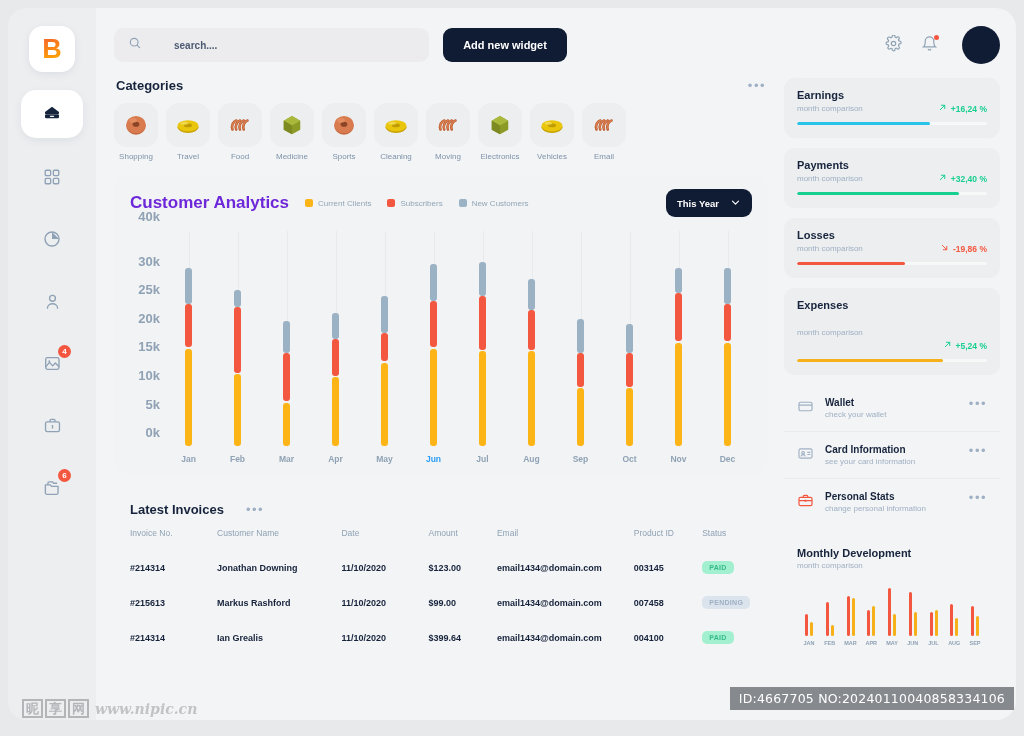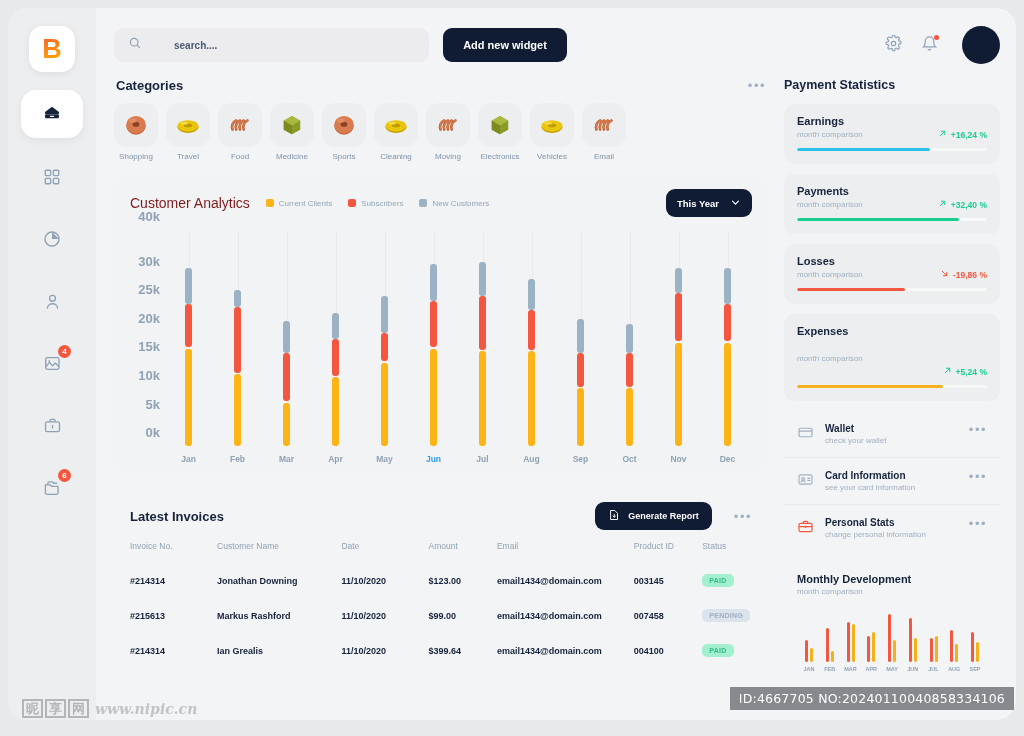--- a/index.html
+++ b/index.html
@@ -165,21 +165,21 @@
     display: flex; align-items: center; justify-content: center;
   }
   .cat-label { font-size: 8px; color: #7e93aa; white-space: nowrap; }
   .chart-card {
     background: #f2f3f4;
     border-radius: 14px;
     padding: 14px 16px 10px 16px;
     flex: 0 0 auto;
   }
   .chart-head { display: flex; align-items: center; gap: 16px; }
-  .chart-title { font-size: 14px; font-weight: normal; color: #7f1d1d; }
+  .chart-title { font-size: 17px; font-weight: bold; color: #6d28d9; }
   .legend { display: flex; gap: 16px; align-items: center; }
   .legend-item { display: flex; align-items: center; gap: 5px; }
   .legend-sw { width: 8px; height: 8px; border-radius: 2px; }
   .legend-label { font-size: 8px; color: #93a6b9; }
   .select-dark {
     margin-left: auto;
     background: #101c33; color: #fff;
     border-radius: 9px;
     height: 28px;
     padding: 0 11px;
@@ -803,29 +803,20 @@
                 <div class="x-label">Sep</div>
                 <div class="x-label">Oct</div>
                 <div class="x-label">Nov</div>
                 <div class="x-label">Dec</div>
               </div>
           </section>
 
           <section class="inv-card">
             <div class="inv-head">
               <div class="section-title">Latest Invoices</div>
-              <div class="btn-report">
-                <span>
-                  <svg width="12" height="12" viewBox="0 0 24 24" fill="none" stroke="#fff" stroke-width="1.9" stroke-linecap="round" stroke-linejoin="round">
-                    <path d="M6 3h7.5L19 8.5V21H6z"></path>
-                    <path d="M12.5 10.5v5.5M10 14l2.5 2.5L15 14"></path>
-                  </svg>
-                </span>
-                <span>Generate Report</span>
-              </div>
               <div class="dots" style="margin-left:12px">•••</div>
             </div>
             <table class="inv">
               <colgroup>
                 <col style="width:14%">
                   <col style="width:20%">
                   <col style="width:14%">
                 <col style="width:11%">
                   <col style="width:22%">
                   <col style="width:11%">
@@ -869,21 +860,20 @@
                     <td>email1434@domain.com</td>
                     <td>004100</td>
                     <td><span class="pill paid">PAID</span></td>
                   </tr>
                 </tbody>
             </table>
           </section>
         </div>
 
         <div class="col-right">
-          <div class="right-title">Payment Statistics</div>
           <div id="stat-cards" style="display: flex; flex-direction: column; gap: 10px;">
               <div class="stat-card">
                 <div class="stat-name">Earnings</div>
                 <div class="stat-row">
                   <div class="stat-sub">month comparison</div>
                   <div class="stat-delta" style="color: rgb(23, 207, 143);">
                     <span><svg width="9" height="9" viewBox="0 0 24 24" fill="none" stroke="#17cf8f" stroke-width="2.6" stroke-linecap="round" stroke-linejoin="round">
                         <path d="M6 18L18 6"></path>
                         <path d="M9 6h9v9"></path>
                       </svg></span>

